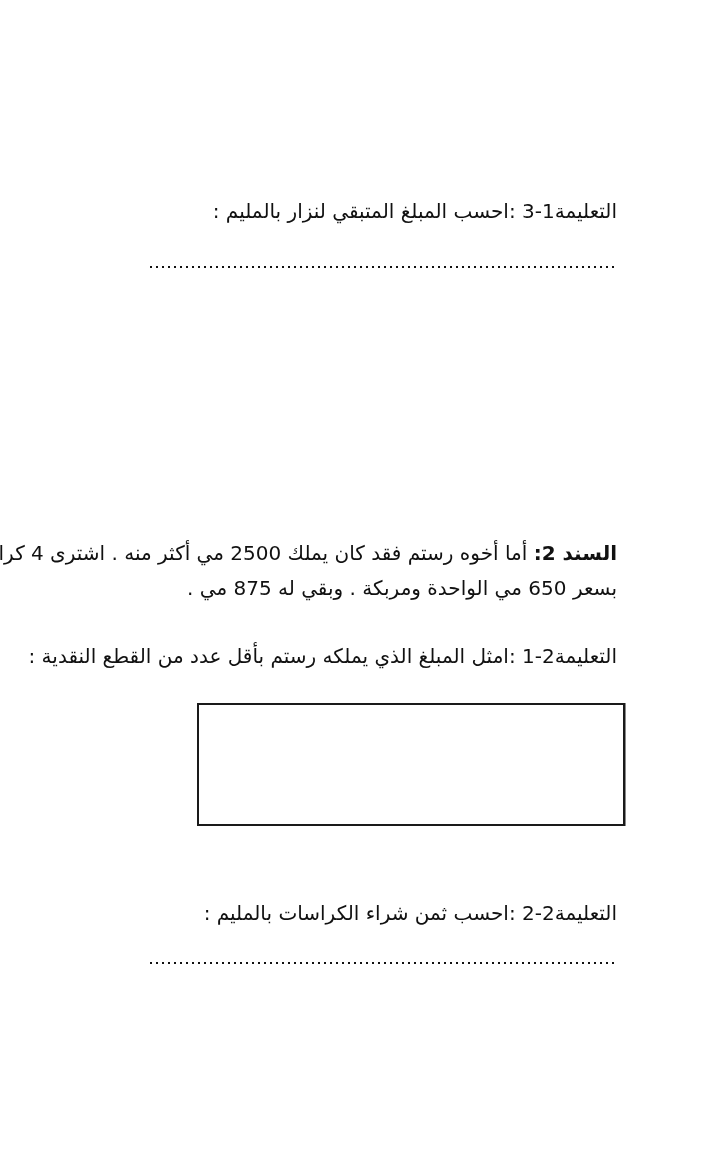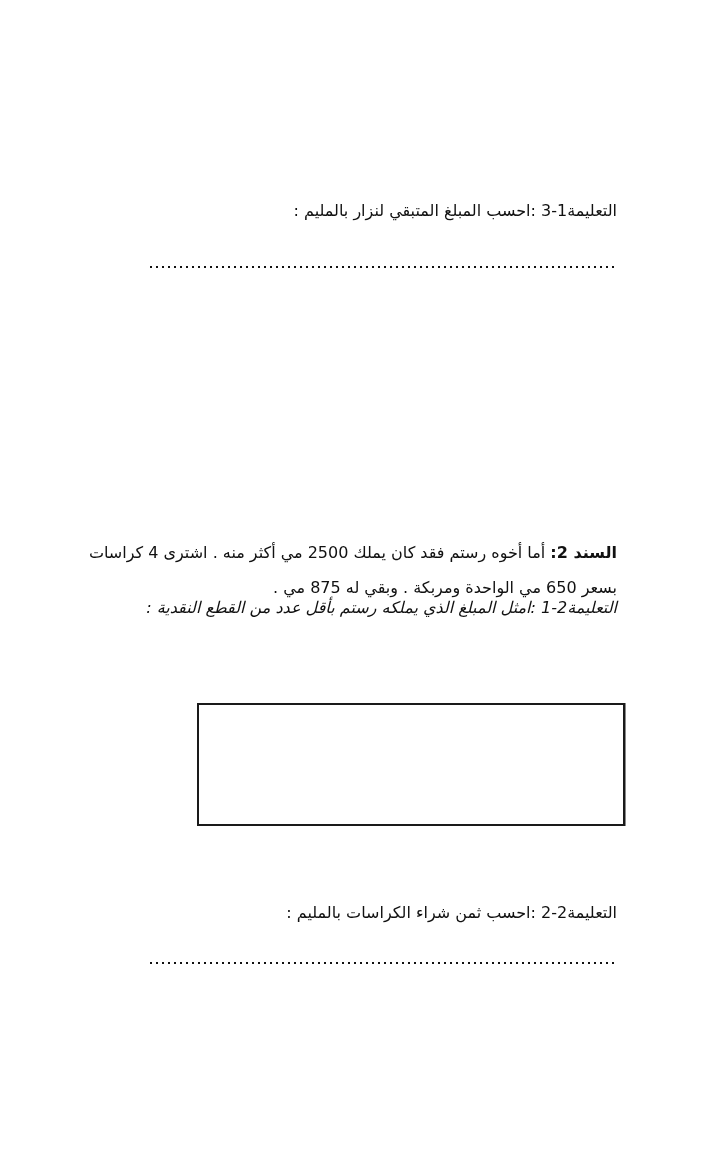--- a/index.html
+++ b/index.html
@@ -13,21 +13,21 @@
       position: relative;
       overflow: hidden;
       font-family: "DejaVu Sans", "Liberation Sans", sans-serif;
       color: #111111;
     }
     .line {
       position: absolute;
       right: 97px;
       direction: rtl;
       white-space: nowrap;
-      font-size: 16px;
+      font-size: 20px;
       line-height: 24px;
       text-align: left;
     }
     .bold {
       font-weight: bold;
     }
     .dots {
       position: absolute;
       left: 148px;
       width: 467px;
@@ -55,21 +55,21 @@
 </div>
 <div class="dots" style="top:265px;"></div>
 
 <div class="line" style="top:541px;">
   <span class="bold">السند 2:</span><span> أما أخوه رستم فقد كان يملك 2500 مي أكثر منه . اشترى 4 كراسات</span>
 </div>
 <div class="line" style="top:576px;">
   <span>بسعر 650 مي الواحدة ومربكة . وبقي له 875 مي .</span>
 </div>
 
-<div class="line" style="top:596px;font-style:italic;">
+<div class="line" style="top:644px;">
   <span>التعليمة2-1</span><span> :امثل المبلغ الذي يملكه رستم بأقل عدد من القطع النقدية :</span>
 </div>
 <div class="answer-box"></div>
 
 <div class="line" style="top:901px;">
   <span>التعليمة2-2</span><span> :احسب ثمن شراء الكراسات بالمليم :</span>
 </div>
 <div class="dots" style="top:961px;"></div>
 
 </body></html>

